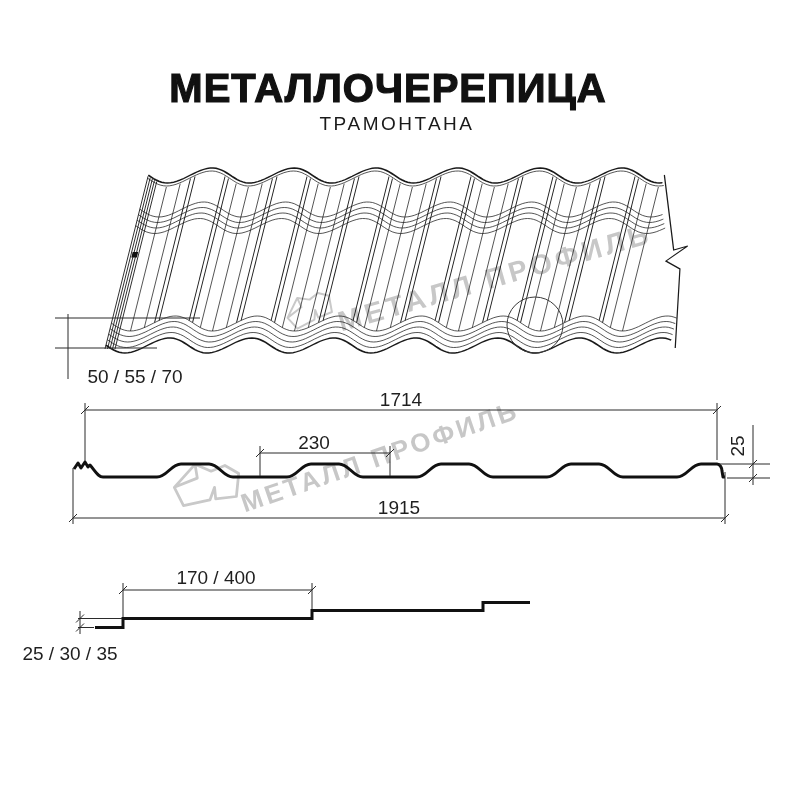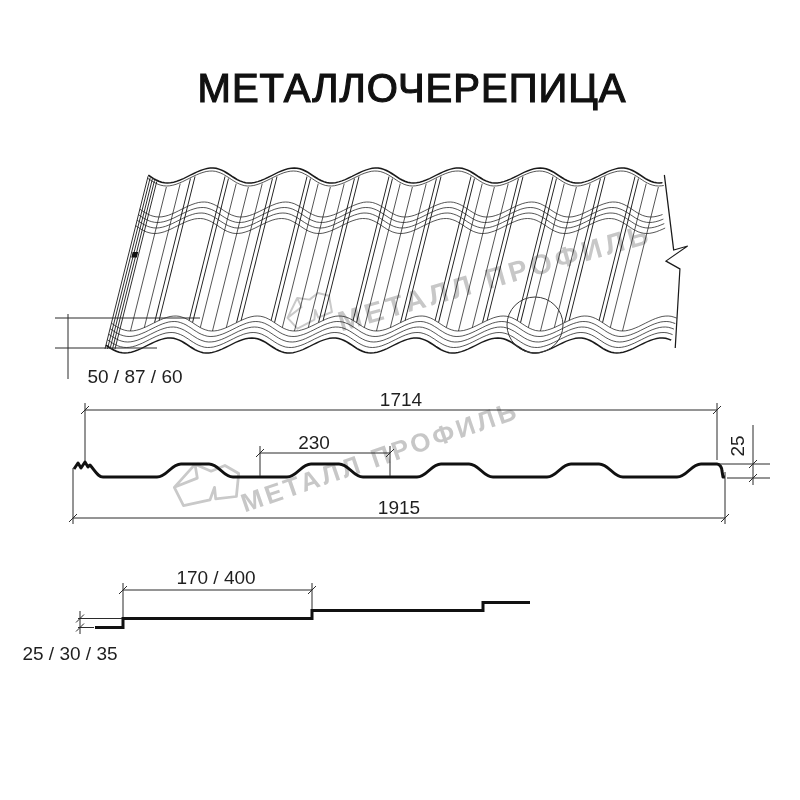--- a/index.html
+++ b/index.html
@@ -8,22 +8,22 @@
   .wm{position:absolute;color:#c7c7c7;font-weight:700;white-space:nowrap;z-index:1;}
   #wm1{left:495px;top:278px;transform:translate(-50%,-50%) rotate(-16deg);
        font-size:28px;letter-spacing:4px;}
   #wm2{left:380px;top:457px;transform:translate(-50%,-50%) rotate(-19deg);
        font-size:26px;letter-spacing:3px;}
   svg.art{position:absolute;left:0;top:0;z-index:2;}
   .lbl{position:absolute;transform:translate(-50%,-50%);font-size:19px;color:#1f1f1f;
        white-space:nowrap;z-index:3;}
   .lbl.rot{transform:translate(-50%,-50%) rotate(-90deg);}
   .title{position:absolute;left:388px;top:88px;transform:translate(-50%,-50%);
-         font-size:40px;font-weight:400;letter-spacing:1px;color:#111;
-         -webkit-text-stroke:1.2px #111;white-space:nowrap;z-index:3;margin-left:24px;}
+         font-size:40px;font-weight:700;letter-spacing:1px;color:#111;
+         -webkit-text-stroke:1.2px #111;white-space:nowrap;z-index:3;}
   .subtitle{position:absolute;left:397px;top:124px;transform:translate(-50%,-50%);
          font-size:19px;font-weight:400;letter-spacing:2.5px;color:#1a1a1a;
          white-space:nowrap;z-index:3;}
 </style>
 </head>
 <body>
 
 <div class="page">
 
   <div class="wm" id="wm1">МЕТАЛЛ ПРОФИЛЬ</div>
@@ -157,21 +157,22 @@
         <line x1="78" y1="618.5" x2="122" y2="618.5"></line>
           <line x1="78" y1="627.5" x2="94" y2="627.5"></line>
         <line x1="80" y1="611" x2="80" y2="634"></line>
         <line x1="76" y1="622.5" x2="84" y2="614.5"></line>
           <line x1="76" y1="631.5" x2="84" y2="623.5"></line>
       </g>
     </g>
   </svg>
 
   <div class="title">МЕТАЛЛОЧЕРЕПИЦА</div>
+  <div class="subtitle">ТРАМОНТАНА</div>
 
-  <div class="lbl" style="left:135px;top:377px">50 / 87 / 60</div>
+  <div class="lbl" style="left:135px;top:377px">50 / 55 / 70</div>
   <div class="lbl" style="left:401px;top:400px">1714</div>
   <div class="lbl" style="left:314px;top:443px">230</div>
   <div class="lbl rot" style="left:738px;top:446px">25</div>
   <div class="lbl" style="left:399px;top:508px">1915</div>
   <div class="lbl" style="left:216px;top:578px">170 / 400</div>
   <div class="lbl" style="left:70px;top:654px">25 / 30 / 35</div>
 </div>
 
 </body></html>

